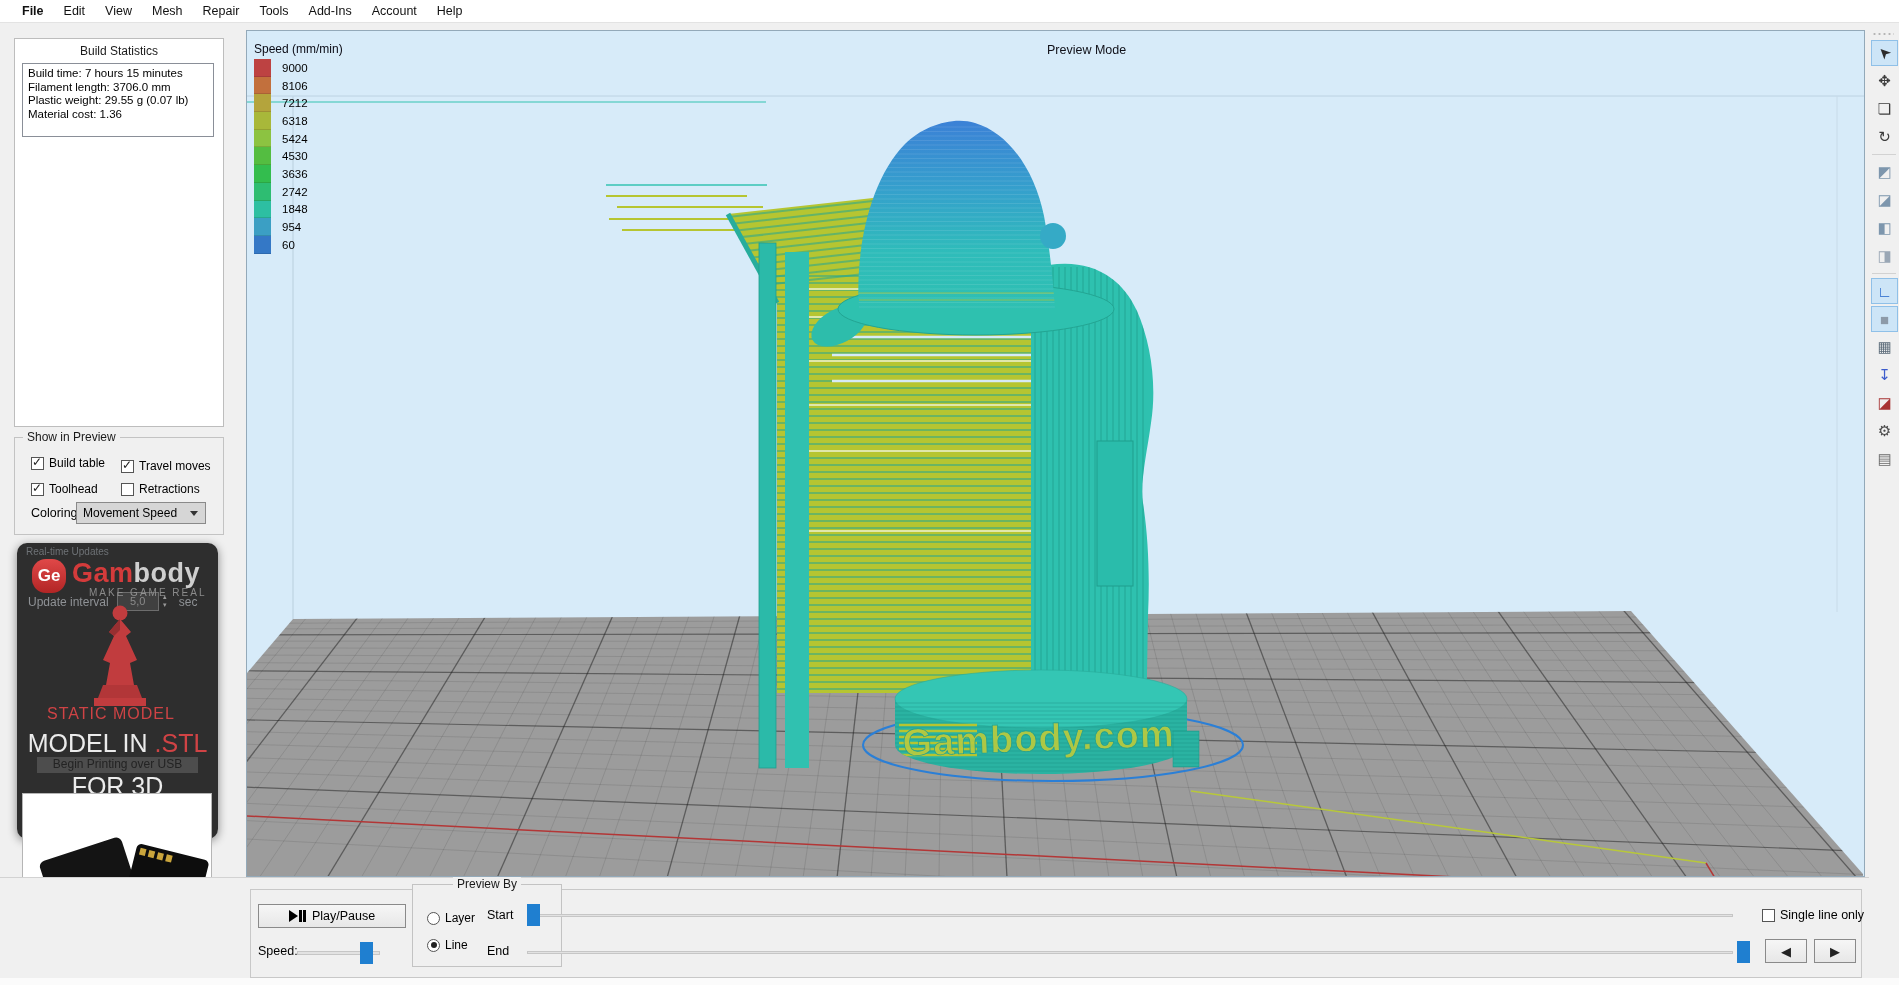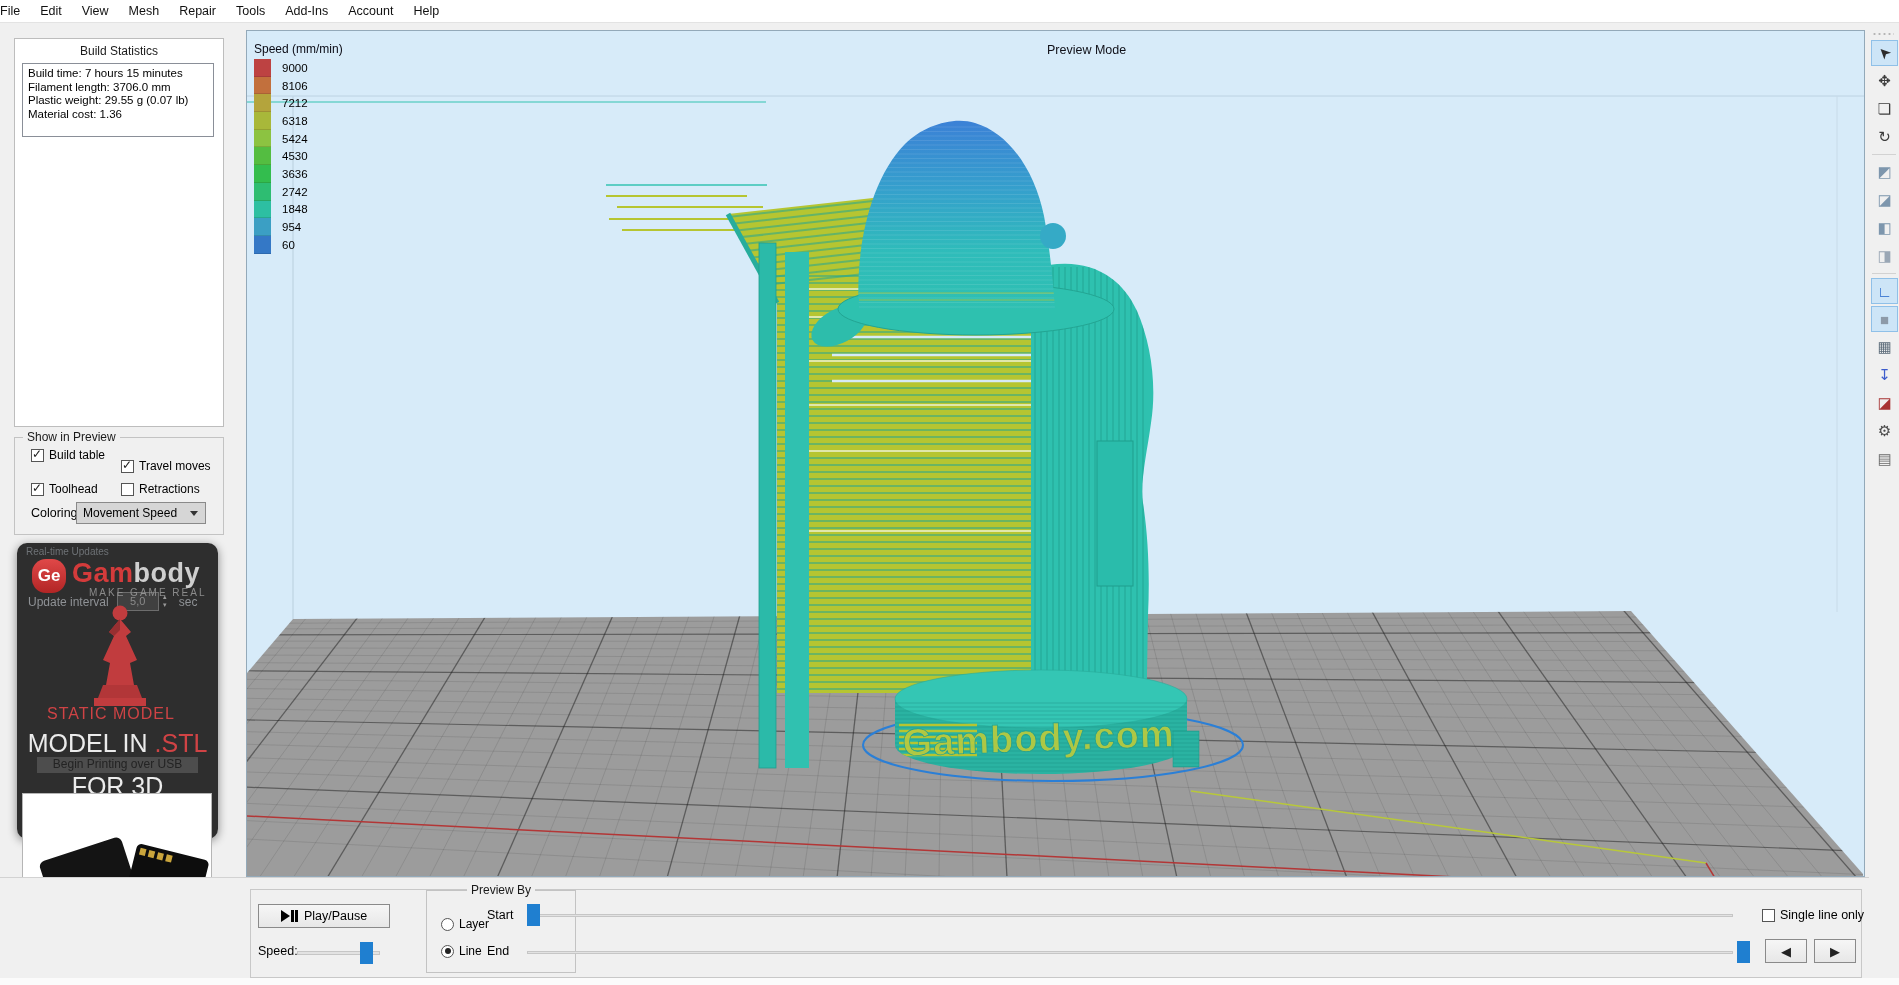--- a/index.html
+++ b/index.html
@@ -1,21 +1,21 @@
 <!DOCTYPE html>
 <html><head>
 <meta charset="utf-8">
 <style>
   html,body{margin:0;padding:0;background:#fff;}
   #app{position:relative;width:1899px;height:985px;background:#f0f0f0;font-family:"Liberation Sans",sans-serif;overflow:hidden;}
   .abs{position:absolute;}
   
   .menubar{left:0;top:0;width:1899px;height:22px;background:#ffffff;border-bottom:1px solid #e3e3e3;display:flex;align-items:center;}
   .menu-item{padding:0 10px;font-size:12.5px;color:#111;height:22px;line-height:22px;cursor:default;}
-  .menu-item:first-child{padding-left:0;}
+  .menu-item:first-child{padding-left:22px;font-weight:bold;}
   
   .groupbox{border:1px solid #c3c3c3;background:#f0f0f0;}
   .groupbox .gtitle{position:absolute;top:-8px;left:8px;background:#f0f0f0;padding:0 4px;font-size:12px;color:#1a1a1a;}
   
   .stats-group{left:14px;top:38px;width:208px;height:387px;background:#ffffff;border:1px solid #bdbdbd;}
   .stats-title{position:absolute;top:5px;left:0;width:100%;text-align:center;font-size:12px;color:#1a1a1a;}
   .stats-box{position:absolute;left:7px;top:24px;width:192px;height:74px;border:1px solid #8a8f98;background:#fff;padding:3px 5px;box-sizing:border-box;}
   .stats-line{font-size:11.5px;line-height:13.5px;color:#000;white-space:nowrap;}
   
   .sip-group{left:14px;top:437px;width:208px;height:96px;}
@@ -54,28 +54,28 @@
   .legend{left:7px;top:11px;}
   .legend-title{font-size:12px;color:#0a0a14;margin-bottom:3px;}
   .leg-row{display:flex;align-items:center;height:17.7px;}
   .leg-swatch{width:17px;height:17.7px;flex:0 0 auto;border-bottom:1px solid rgba(0,0,0,0.12);box-sizing:border-box;}
   .leg-val{margin-left:11px;font-size:11.5px;color:#000;}
   .mode-label{left:800px;top:12px;font-size:12.5px;color:#101018;}
   
   .bottombar{left:0;top:877px;width:1899px;height:101px;background:#f0f0f0;border-top:1px solid #d2d2d2;box-sizing:border-box;}
   .bb-panel{left:250px;top:11px;width:1612px;height:89px;border:1px solid #c8c8c8;box-sizing:border-box;}
   .btn{background:linear-gradient(#f6f6f6,#e7e7e7);border:1px solid #8a8a8a;box-sizing:border-box;display:flex;align-items:center;justify-content:center;font-size:12.5px;color:#000;}
-  .play-btn{left:258px;top:26px;width:132px;height:24px;gap:6px;}
+  .play-btn{left:258px;top:26px;width:148px;height:24px;gap:6px;}
   .play-glyph{display:flex;align-items:center;gap:1px;}
   .play-glyph .tri{width:0;height:0;border-top:6px solid transparent;border-bottom:6px solid transparent;border-left:9px solid #000;}
   .play-glyph .bar{width:3px;height:12px;background:#000;}
   .lbl{font-size:12.5px;color:#000;}
   .track{height:4px;background:#e2e2e2;border:1px solid #c6c6c6;box-sizing:border-box;}
   .handle{width:13px;height:22px;background:#1f7fd0;}
-  .pb-group{left:412px;top:12px;width:148px;height:81px;margin-left:14px;}
+  .pb-group{left:412px;top:6px;width:148px;height:81px;}
   .pb-group .gtitle{left:50%;transform:translateX(-50%);}
   .nav-btn{width:42px;height:24px;font-size:13px;color:#222;}
   
   .rtoolbar{left:1869px;top:30px;width:30px;height:948px;background:#f0f0f0;overflow:hidden;}
   .grip{width:22px;height:4px;margin:2px 0 4px 3px;background-image:radial-gradient(circle,#b5b5b5 1px,transparent 1.2px);background-size:5px 4px;}
   .tb-btn{width:27px;height:26px;margin:2px 0 2px 2px;display:flex;align-items:center;justify-content:center;font-size:15px;color:#3c3c3c;border:1px solid transparent;box-sizing:border-box;background:#f0f0f0;}
   .tb-btn.active{background:#cde5f7;border-color:#8fc0e8;}
   .tb-sep{width:24px;height:1px;background:#d2d2d2;margin:4px 0 4px 3px;}
   .rot-nw{display:inline-block;transform:rotate(-135deg);}
   .bottom-strip{left:0;top:978px;width:1899px;height:7px;background:#fbfbfb;}
@@ -102,21 +102,21 @@
     <div class="stats-box">
       <div class="stats-line">Build time: 7 hours 15 minutes</div>
       <div class="stats-line">Filament length: 3706.0 mm</div>
       <div class="stats-line">Plastic weight: 29.55 g (0.07 lb)</div>
       <div class="stats-line">Material cost: 1.36</div>
     </div>
   </div>
 
   <div class="abs groupbox sip-group">
     <div class="gtitle">Show in Preview</div>
-    <div class="cb-row" style="left:16px;top:10px;">
+    <div class="cb-row" style="left:16px;top:18px;">
       <span class="cb on"></span>
       <span>Build table</span>
     </div>
     <div class="cb-row" style="left:106px;top:21px;">
       <span class="cb on"></span>
       <span>Travel moves</span>
     </div>
     <div class="cb-row" style="left:16px;top:44px;">
       <span class="cb on"></span>
       <span>Toolhead</span>

